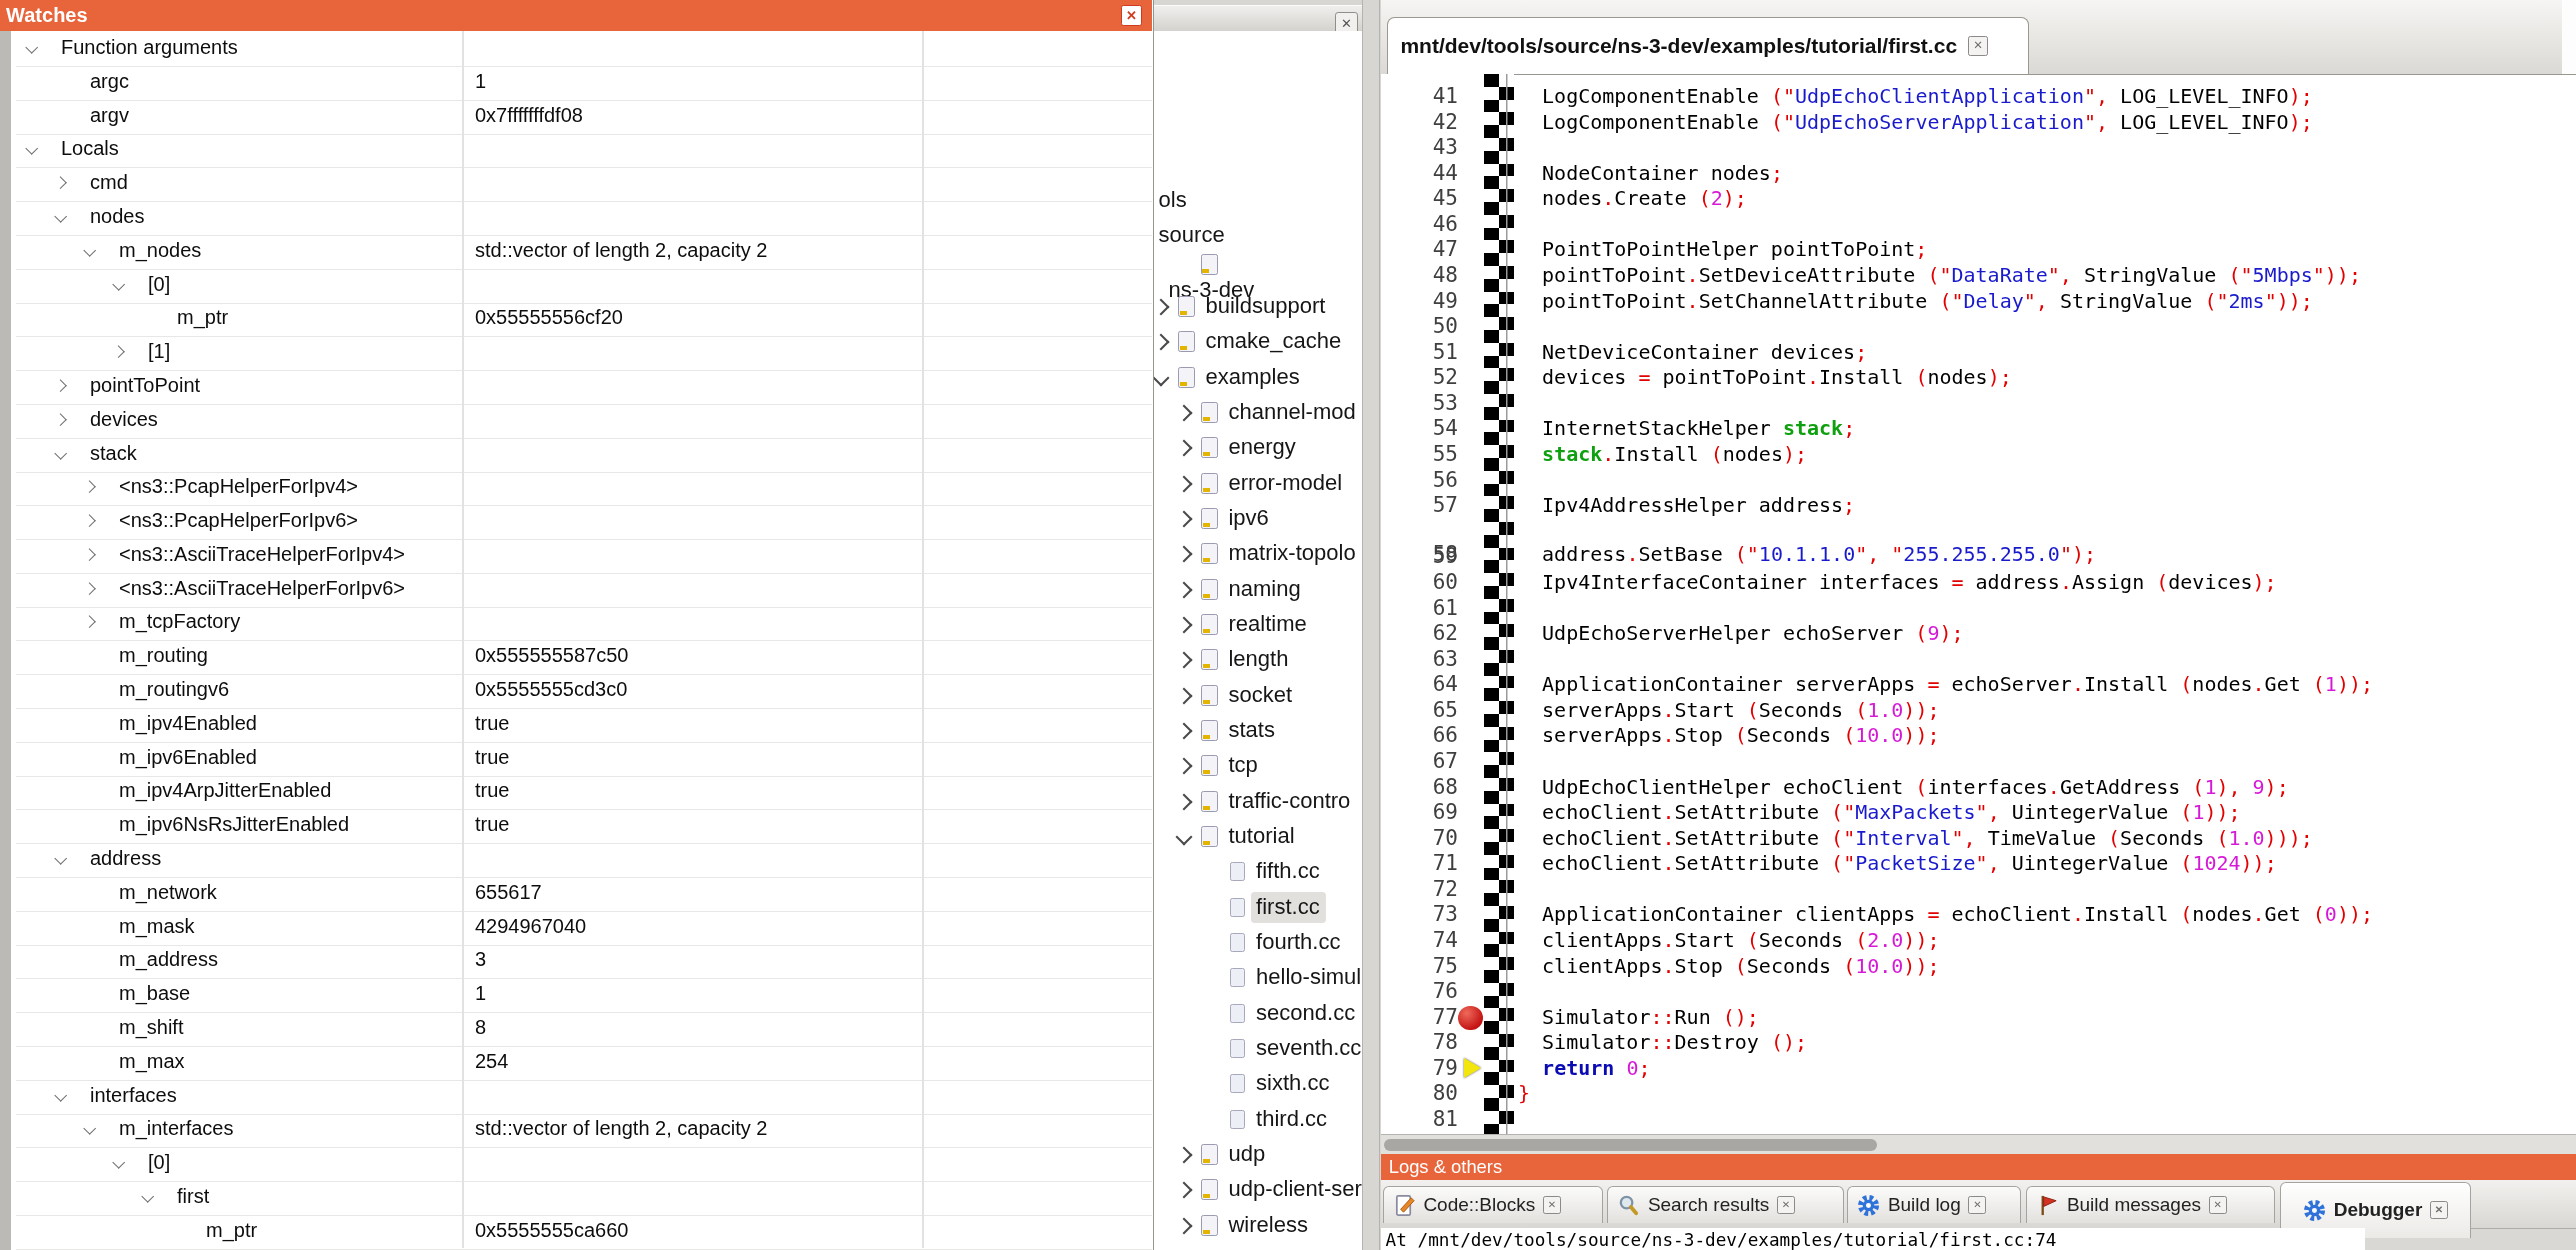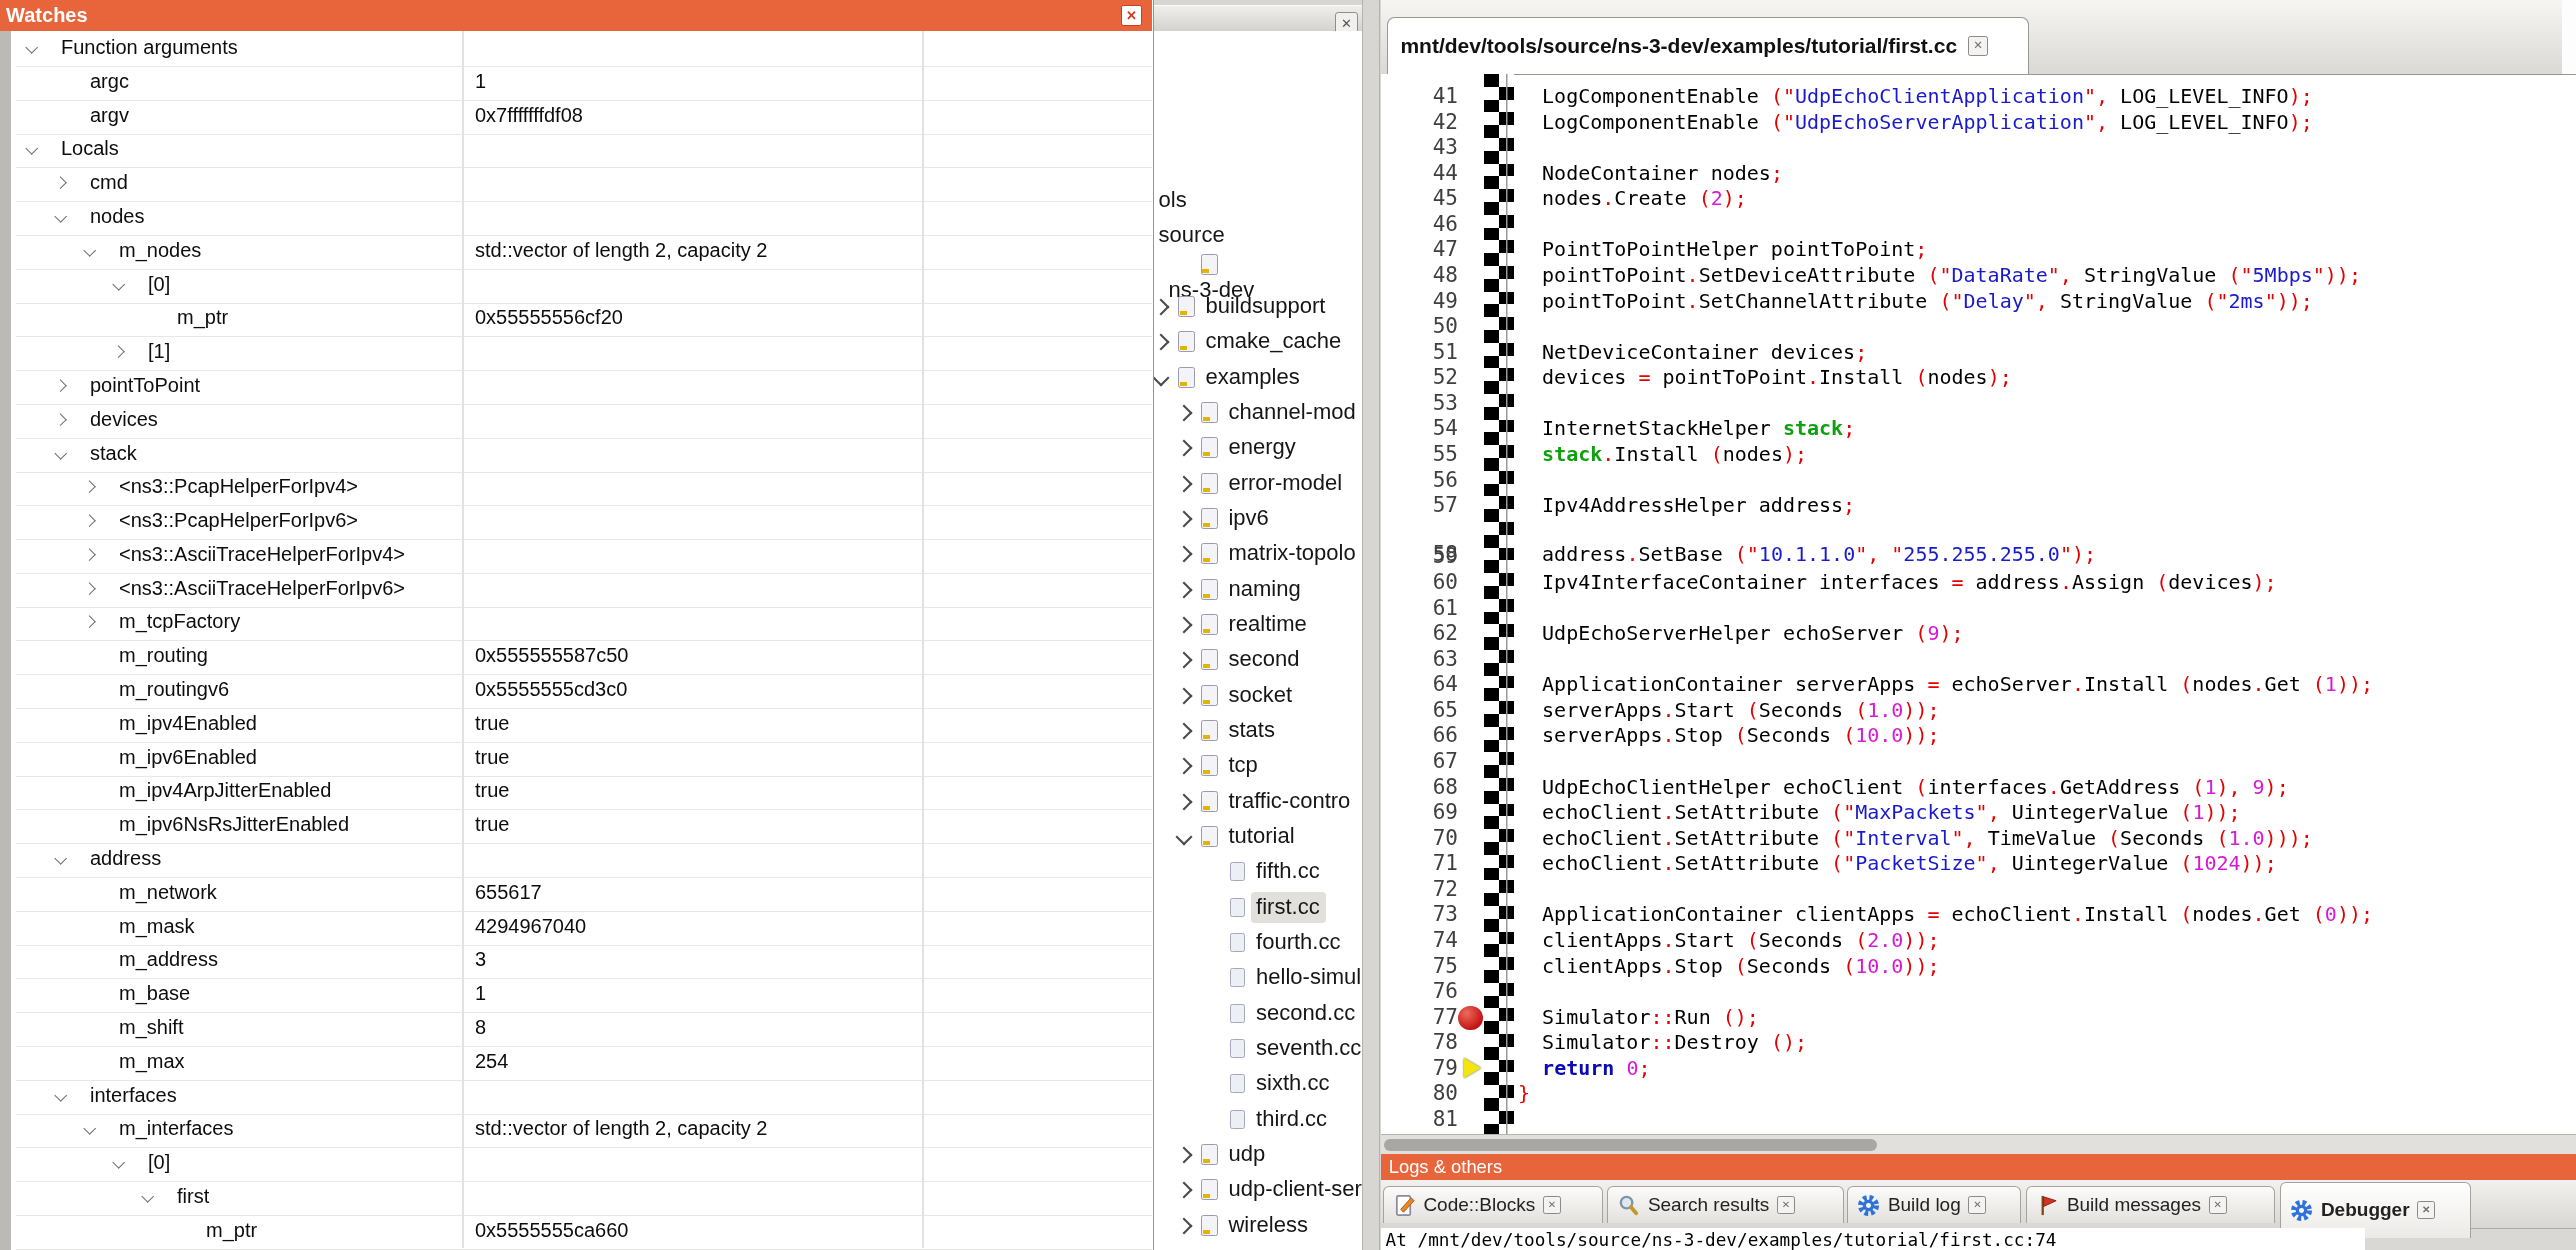--- a/index.html
+++ b/index.html
@@ -48,21 +48,21 @@
   #logs-region{left:1381px;top:1154px;width:1195px;height:96px;background:#dad8d4;}
   #logs-header{left:0;top:0;width:1195px;height:26px;background:#e8643a;
                display:flex;align-items:center;}
   #logs-header span{color:#fff;font-size:18.4px;margin-left:7.7px;}
   #logs-tabstrip{left:0;top:26px;width:1195px;height:48px;
                  background:linear-gradient(#f2f1ef,#d9d7d3);border-bottom:1.5px solid #aeaca9;}
   .ltab{position:absolute;top:6.1px;height:37px;box-sizing:border-box;
         border:1.5px solid #a5a3a0;border-bottom:none;border-radius:6.1px 6.1px 0 0;
         background:linear-gradient(#fbfbfa,#e3e1de);display:flex;align-items:center;
         gap:7.7px;padding:0 9.2px;font-size:19px;color:#222;}
-  .ltab.active{top:1.5px;height:56px;background:linear-gradient(#ffffff,#eceae7);font-weight:bold;}
+  .ltab.active{top:1.5px;height:56px;background:linear-gradient(#ffffff,#eceae7);font-weight:bold;justify-content:center;}
   .ltab svg{width:23px;height:23px;flex:0 0 auto;}
   .ltab .closebox{width:16px;height:16px;font-size:10px;}
   #status-area{left:0,;left:0;top:74px;width:984px;height:21.5px;background:#fff;}
   #status-area div{position:absolute;left:4.6px;top:1.5px;font-family:"DejaVu Sans Mono",monospace;
                    font-size:17.7px;color:#000;white-space:nowrap;}
 
   
   #tree-region{left:1075px;top:0;width:306px;height:1250px;background:#d8d6d2;}
   #tree-chrome-top{left:0;top:4.6px;width:287px;height:26px;
       background:linear-gradient(#f0efed,#d3d1cd);border-top:1.5px solid #fbfbfa;border-bottom:1.5px solid #b7b5b2;}
@@ -172,21 +172,21 @@
             <span class="lbl">naming</span>
           </div>
           <div class="titem" style="top: 576px; left: 103px;">
             <span class="chev collapsed"></span>
             <span class="ticon proj"></span>
             <span class="lbl">realtime</span>
           </div>
           <div class="titem" style="top: 611px; left: 103px;">
             <span class="chev collapsed"></span>
             <span class="ticon proj"></span>
-            <span class="lbl">second</span>
+            <span class="lbl">length</span>
           </div>
           <div class="titem" style="top: 647px; left: 103px;">
             <span class="chev collapsed"></span>
             <span class="ticon proj"></span>
             <span class="lbl">socket</span>
           </div>
           <div class="titem" style="top: 682px; left: 103px;">
             <span class="chev collapsed"></span>
             <span class="ticon proj"></span>
             <span class="lbl">stats</span>

